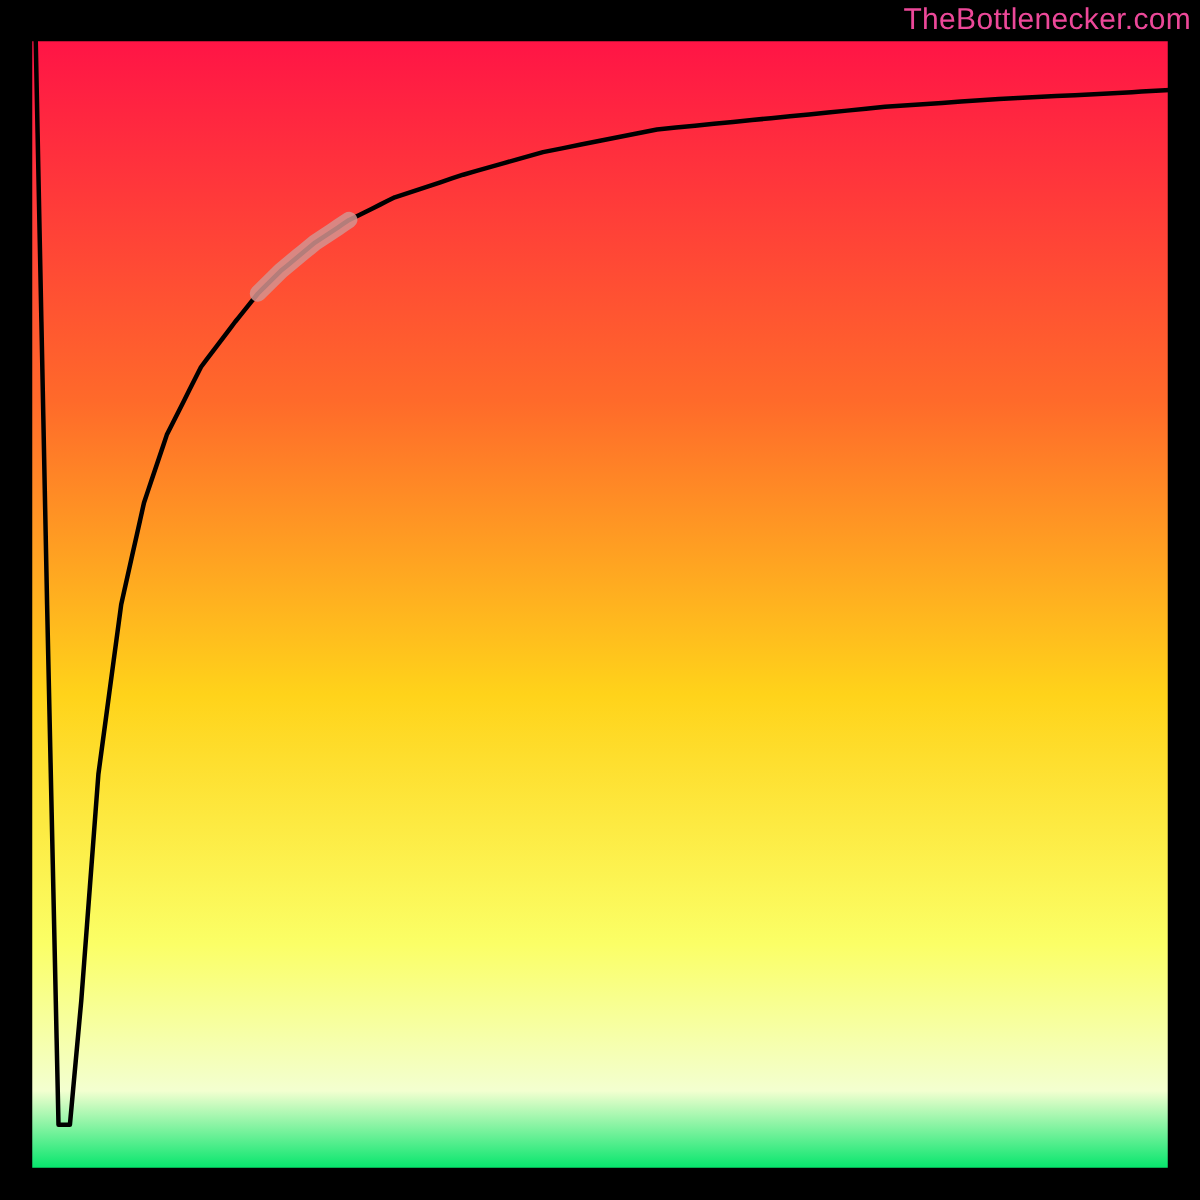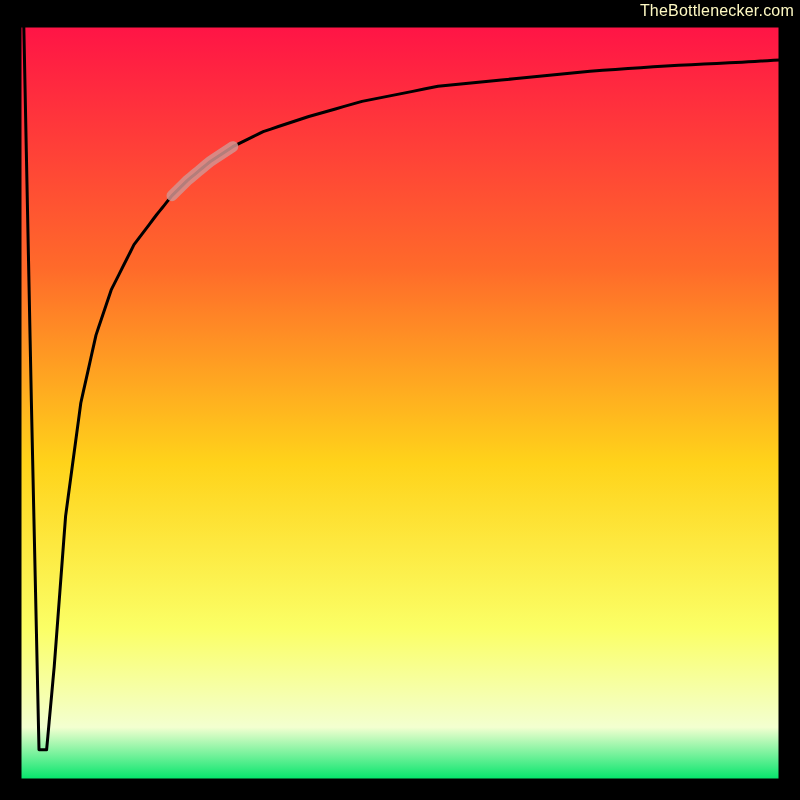--- a/index.html
+++ b/index.html
@@ -7,22 +7,22 @@
   .wrapper {
     position: relative;
     width: 800px;
     height: 800px;
   }
   .attribution {
     position: absolute;
     top: 2px;
     right: 6px;
     font-family: Arial, Helvetica, sans-serif;
-    font-size: 16px;
-    color: #fef9c3;
+    font-size: 20px;
+    color: #ec4899;
     letter-spacing: 0.2px;
     z-index: 10;
   }
   .plot-area {
     position: absolute;
     left: 20px;
     top: 26px;
     width: 760px;
     height: 754px;
   }

